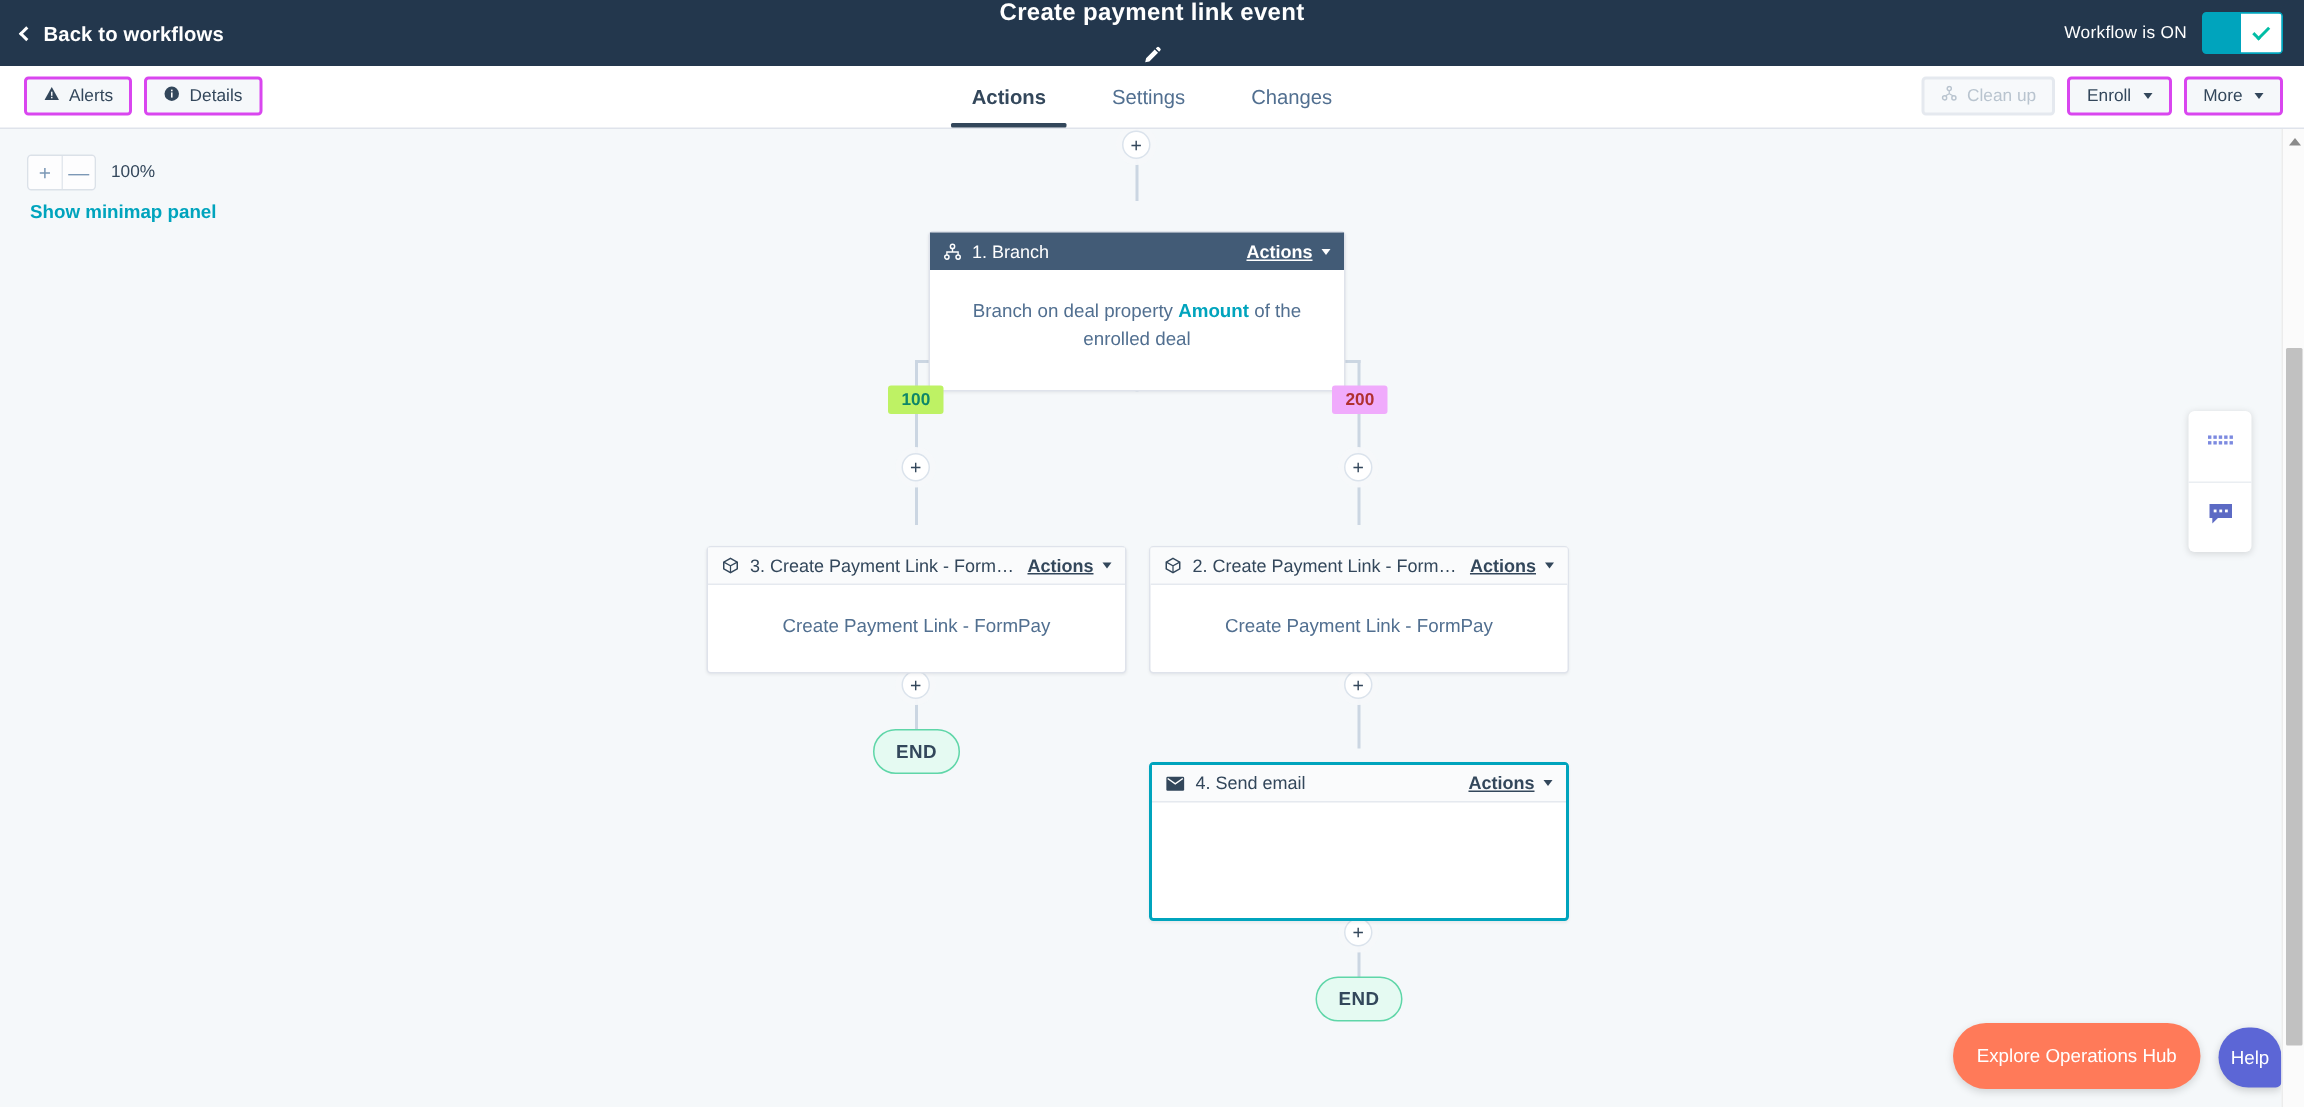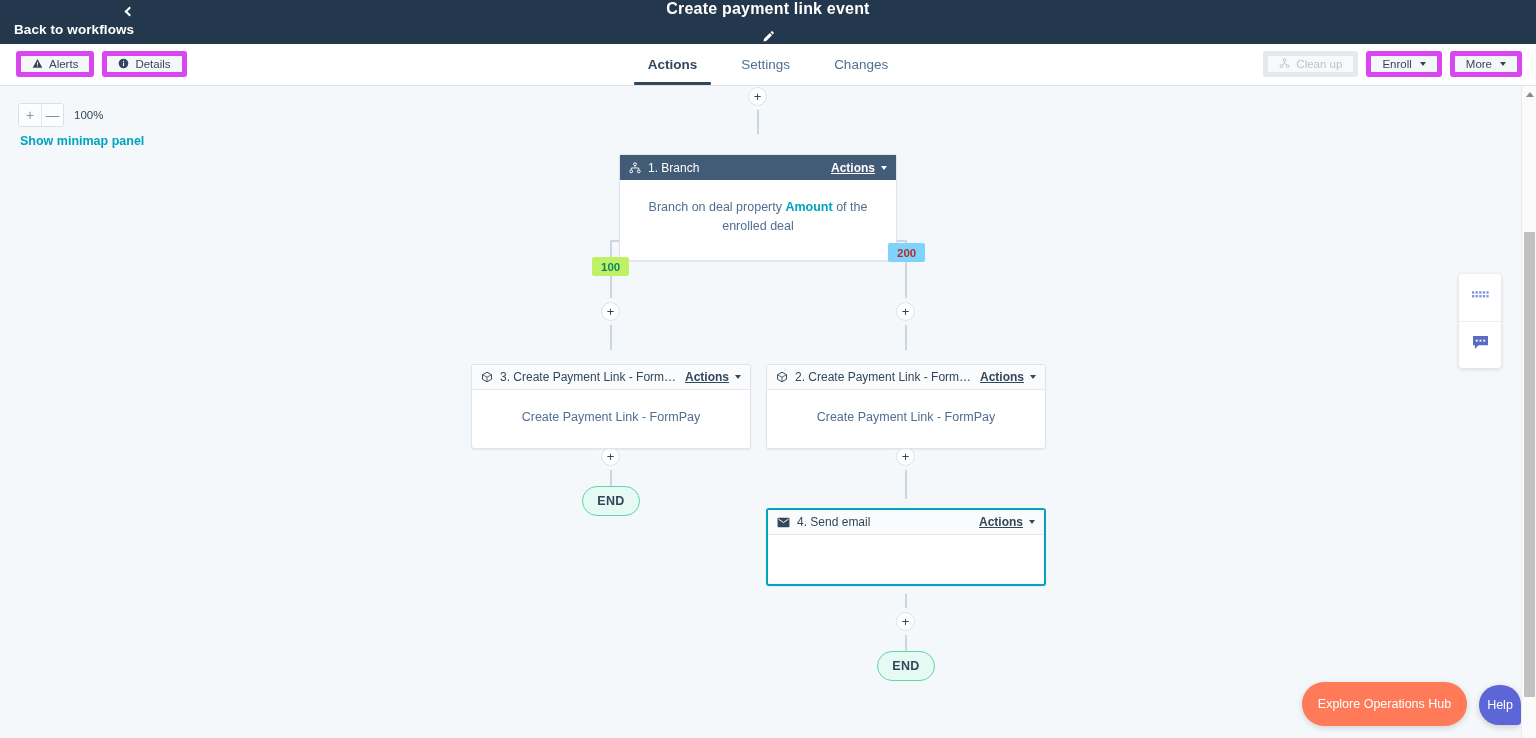--- a/index.html
+++ b/index.html
@@ -11,25 +11,24 @@
   }
 
   
   .topnav {
     position: absolute; top: 0; left: 0;
     width: 1536px; height: 44px;
     background: #23374d;
     display: flex; align-items: center;
   }
   .back-link {
-    display: flex; align-items: flex-end; gap: 7px;
+    display: flex; align-items: center; gap: 7px;
     margin-left: 14px; color: #ffffff;
     font-size: 13.5px; font-weight: bold; cursor: pointer;
     letter-spacing: .1px;
-    flex-direction: column;
   }
   .chev-left {
     display: inline-block; width: 7px; height: 7px;
     border-left: 2px solid #fff; border-bottom: 2px solid #fff;
     transform: rotate(45deg); margin-right: 1px; position: relative; top: 0px;
   }
   .title-wrap {
     position: absolute; left: 0; right: 0; top: 0; height: 44px;
     display: flex; align-items: center; justify-content: center; gap: 12px;
     pointer-events: none;
@@ -61,21 +60,21 @@
   }
 
   
   .subheader {
     position: absolute; top: 44px; left: 0;
     width: 1536px; height: 42px; background: #fff;
     border-bottom: 1px solid #dfe3eb;
   }
   .sub-left { position: absolute; left: 16px; top: 7px; display: flex; gap: 8px; }
   .btn {
-    height: 26px; padding: 0 11px; border: 5px solid #d946ef; border-radius: 3px;
+    height: 26px; padding: 0 11px; border: 2px solid #d946ef; border-radius: 3px;
     background: #f5f8fa; color: #33475b; font-size: 11.5px;
     display: inline-flex; align-items: center; gap: 6px; cursor: pointer;
     font-family: "Liberation Sans", sans-serif;
   }
   .btn.disabled { color: #b9c4cf; border-color: #e5e9ef; background: #f7f9fb; cursor: default; }
   .caret {
     display: inline-block; width: 0; height: 0;
     border-left: 3.5px solid transparent; border-right: 3.5px solid transparent;
     border-top: 4px solid currentColor; margin-left: 2px;
   }
@@ -212,20 +211,28 @@
     <span class="chev-left"></span>
     <span>Back to workflows</span>
   </div>
   <div class="title-wrap">
     <span class="wf-title">Create payment link event</span>
     <span class="pencil-icon">
       <svg width="14" height="14" viewBox="0 0 16 16">
           <path d="M11.8 1.7a1.1 1.1 0 0 1 1.6 0l.9.9a1.1 1.1 0 0 1 0 1.6l-.9.9-2.5-2.5zM10.1 3.4l2.5 2.5-6.6 6.6-3.2.7.7-3.2z" fill="#ffffff"></path>
         </svg>
     </span>
+  </div>
+  <div class="toggle-area">
+    <span class="toggle-label">Workflow is ON</span>
+    <div class="toggle">
+      <div class="knob">
+        <span class="check"></span>
+      </div>
+    </div>
   </div>
 </div>
 
 <div class="subheader">
   <div class="sub-left">
     <button class="btn">
       <span>
         <svg width="11" height="11" viewBox="0 0 16 16">
             <path d="M8 1.5 15 14H1z" fill="#33475b"></path>
             <rect x="7.3" y="6" width="1.4" height="4" fill="#f5f8fa"></rect>
@@ -332,21 +339,21 @@
         <span>Actions</span>
         <span class="caret"></span>
       </span>
     </div>
     <div class="card-body" style="padding:18px 26px;">
       <span>Branch on deal property </span><span class="blue-text">Amount</span><span> of the enrolled deal</span>
     </div>
   </div>
 
   <div class="branch-label" style="left:592px; top:171px; background:#bef264; color:#0e8768;">100</div>
-  <div class="branch-label" style="left:888px; top:157px; background:#7dd3fc; color:#b03030;">200</div>
+  <div class="branch-label" style="left:888px; top:171px; background:#f0abfc; color:#b03030;">200</div>
 
   <div class="card" style="left:471px; top:258px; width:280px; height:85px;">
     <div class="card-head light">
       <span class="head-icon">
         <svg width="12" height="12" viewBox="0 0 16 16">
             <path d="M8 1.6 14 5v6l-6 3.4L2 11V5z" fill="none" stroke="#33475b" stroke-width="1.3"></path>
             <path d="M2 5l6 3.2L14 5M8 8.2v6.2" stroke="#33475b" stroke-width="1.1" fill="none"></path>
           </svg>
       </span>
       <span class="head-title">3. Create Payment Link - FormPay</span>
@@ -370,21 +377,21 @@
       <span class="actions-link">
         <span>Actions</span>
         <span class="caret"></span>
       </span>
     </div>
     <div class="card-body" style="padding-top:18px;">Create Payment Link - FormPay</div>
   </div>
 
   <div class="end-node" style="left:582px; top:400px;">END</div>
 
-  <div class="card selected" style="left:766px; top:402px; width:280px; height:78px;">
+  <div class="card selected" style="left:766px; top:402px; width:280px; height:106px;">
     <div class="card-head light">
       <span class="head-icon">
         <svg width="13" height="11" viewBox="0 0 16 13">
             <rect x="0.7" y="0.7" width="14.6" height="11.6" rx="1" fill="#33475b"></rect>
             <path d="M1.8 2.2 8 6.6l6.2-4.4" stroke="#fff" stroke-width="1.2" fill="none"></path>
           </svg>
       </span>
       <span class="head-title">4. Send email</span>
       <span class="actions-link">
         <span>Actions</span>

